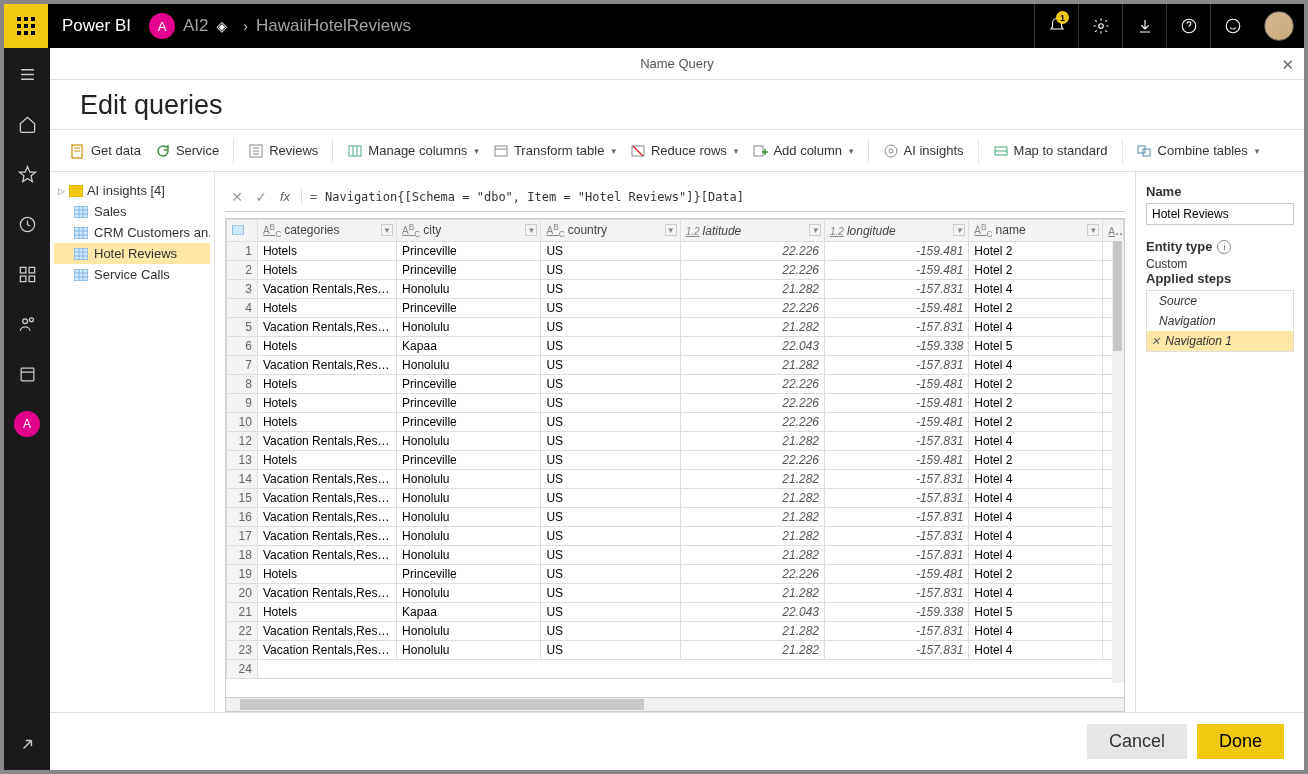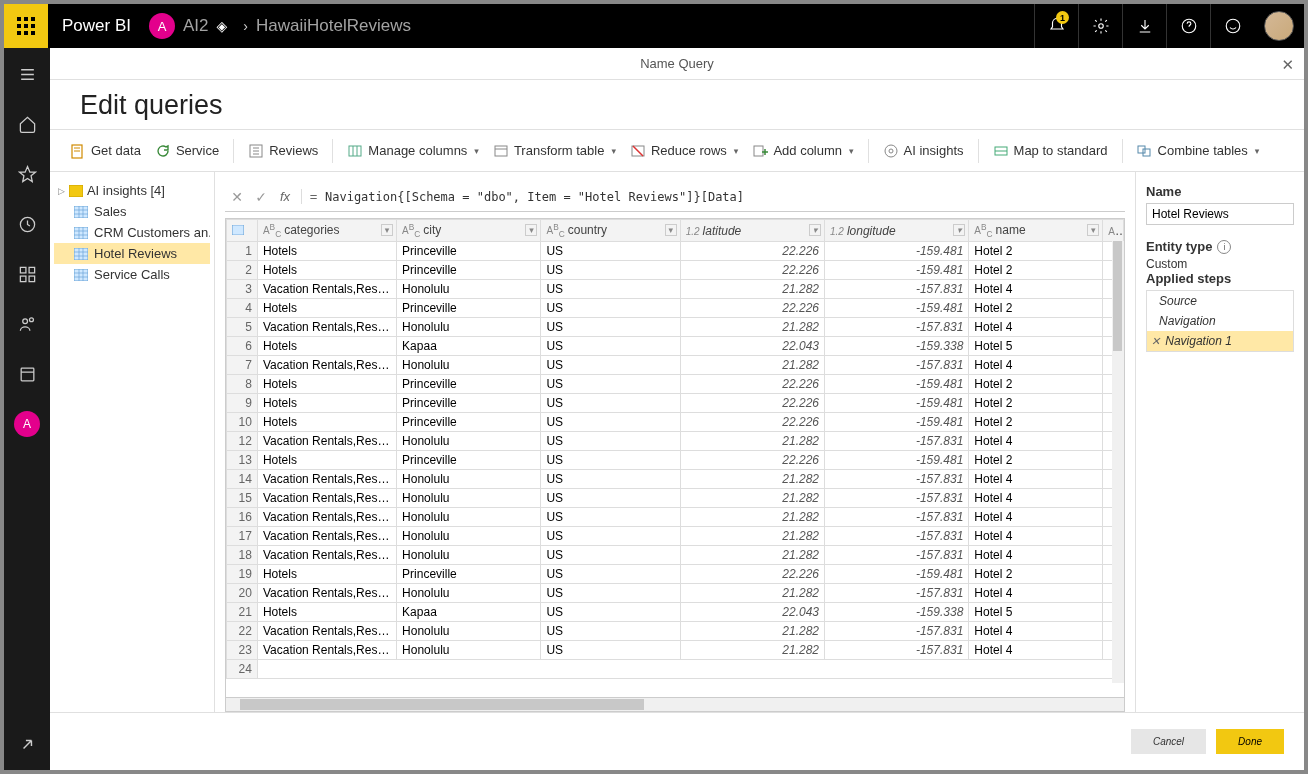--- a/index.html
+++ b/index.html
@@ -59,40 +59,40 @@
 table.dg { border-collapse: collapse; width: 100%; font-size: 12px; table-layout: fixed; }
 table.dg th, table.dg td { border: 1px solid #ddd; padding: 2px 5px; height: 19px; white-space: nowrap; overflow: hidden; text-overflow: ellipsis; }
 table.dg th { background: #f3f3f3; text-align: left; color: #444; font-weight: normal; position: relative; }
 .col-rownum { width: 30px; text-align: right; background: #f3f3f3; color: #666; }
 .col-cat { width: 135px; }
 .col-city { width: 140px; }
 .col-country { width: 135px; }
 .col-lat { width: 140px; text-align: right; font-style: italic; color: #555; }
 .col-lon { width: 140px; text-align: right; font-style: italic; color: #555; }
 .col-name { width: 130px; }
-th .type-icon { font-size: 10px; color: #888; margin-right: 3px; }
+th .type-icon { font-size: 10px; color: #888; margin-right: 3px; text-decoration: underline; }
 th .drop { position: absolute; right: 3px; top: 4px; font-size: 9px; color: #888; border: 1px solid #ccc; width: 12px; height: 12px; display: flex; align-items: center; justify-content: center; }
 .hscroll { height: 14px; background: #f0f0f0; border-top: 1px solid #ccc; position: relative; }
 .hscroll-thumb { position: absolute; left: 14px; top: 1px; height: 11px; width: 45%; background: #c8c8c8; }
 .vscroll { position: absolute; right: 0; top: 22px; bottom: 14px; width: 12px; background: #f0f0f0; }
 .vscroll-thumb { position: absolute; top: 0; left: 1px; width: 9px; height: 110px; background: #c8c8c8; }
 
 .right-panel { width: 168px; padding: 12px 10px; font-size: 12px; color: #333; }
 .rp-label { font-weight: 600; margin-bottom: 4px; font-size: 13px; }
 .rp-input { width: 100%; border: 1px solid #ccc; padding: 3px 5px; font-size: 12px; margin-bottom: 14px; }
 .rp-row { display: flex; align-items: center; gap: 5px; margin-bottom: 3px; }
 .rp-info { width: 14px; height: 14px; border: 1px solid #888; border-radius: 50%; display: inline-flex; align-items: center; justify-content: center; font-size: 9px; color: #666; }
 .rp-value { }
 .steps-box { border: 1px solid #ddd; margin-top: 4px; }
 .step-item { padding: 3px 12px; cursor: pointer; display: flex; align-items: center; gap: 5px; font-style: italic; }
 .step-item.selected { background: #ffe8a6; }
 .step-x { color: #666; font-size: 11px; margin-left: -8px; }
 
 .footer { height: 58px; border-top: 1px solid #e0e0e0; display: flex; align-items: center; justify-content: flex-end; padding-right: 20px; gap: 10px; }
-.btn { padding: 7px 22px; font-size: 10px; cursor: pointer; border: none; font-style: italic; }
+.btn { padding: 7px 22px; font-size: 18px; cursor: pointer; border: none; }
 .btn-cancel { background: #e6e6e6; color: #333; }
 .btn-done { background: #f2c811; color: #000; }
 </style>
 </head>
 <body>
 
 <div class="app-frame">
 
   <div class="top-bar">
     <div class="waffle">

